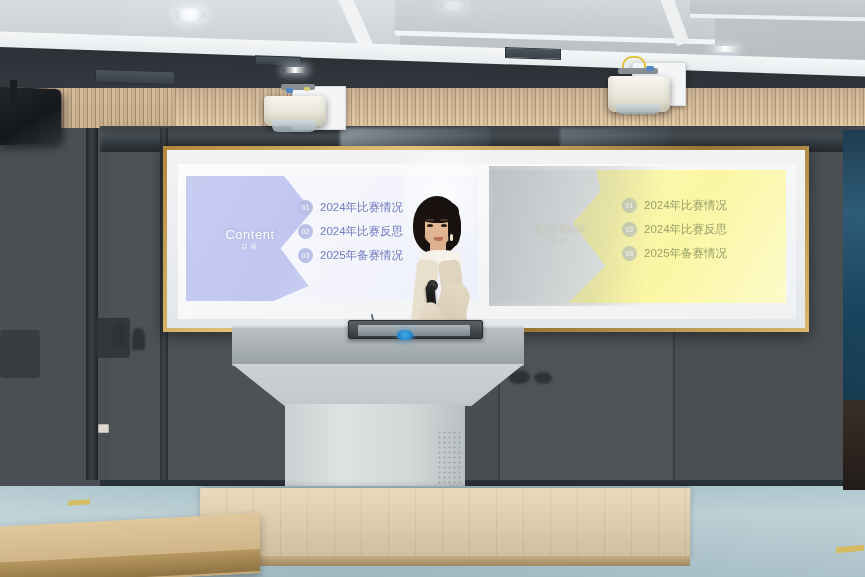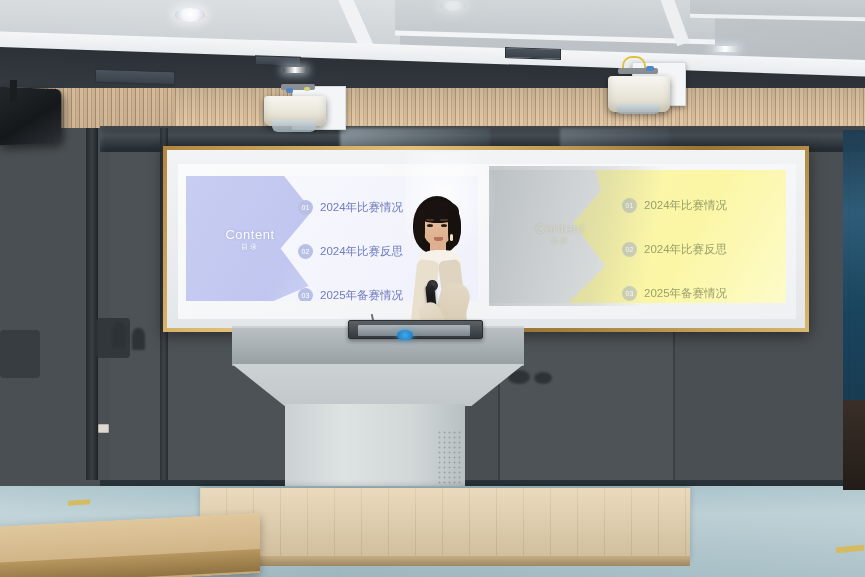--- a/index.html
+++ b/index.html
@@ -187,21 +187,21 @@
   .content-en{
     font-size:13px; letter-spacing:.5px;
   }
   .content-zh{
     font-size:7px; letter-spacing:2px; margin-top:1px;
   }
   .left-content{ left:18px; top:52px; width:92px; color:#ffffff; text-shadow:0 0 2px rgba(120,125,190,.5);}
   .right-content{ left:22px; top:52px; width:98px; color:#f3f2e2; text-shadow:0 0 2px rgba(150,150,120,.45);}
 
   .toc-list{
-    position:absolute; display:flex; flex-direction:column; gap:29px;align-items:flex-end;
+    position:absolute; display:flex; flex-direction:column; gap:9px;align-items:flex-end;
   }
   .toc-left{ left:112px; top:24px; }
   .toc-right{ left:133px; top:28px; }
   .toc-item{ display:flex; align-items:center; gap:7px; }
   .toc-num{
     width:15px; height:15px; border-radius:50%;
     display:flex; align-items:center; justify-content:center;
     font-size:7px; color:#fff;
   }
   .num-blue{ background:#b9c0e6; }

